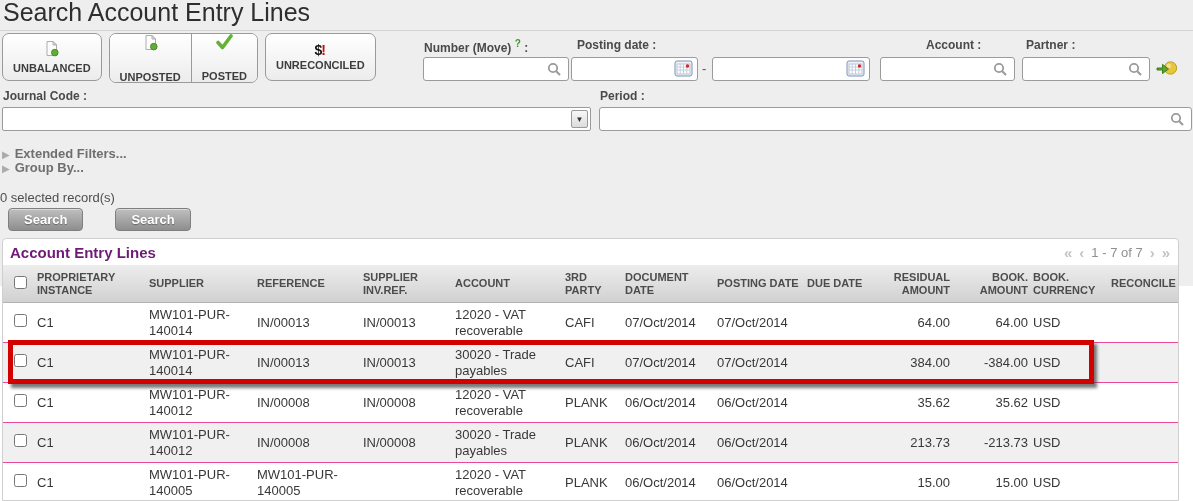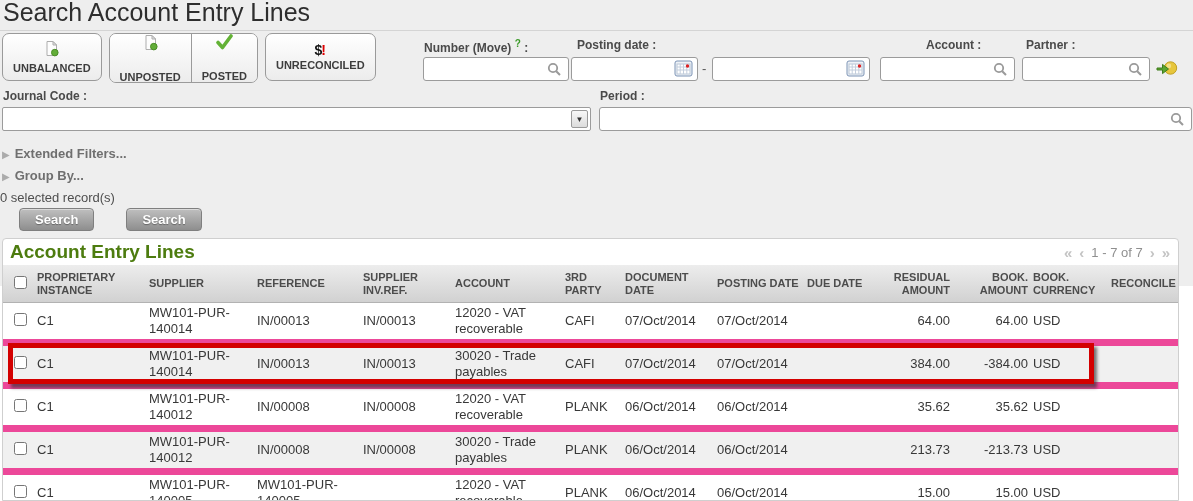--- a/index.html
+++ b/index.html
@@ -42,32 +42,32 @@
   .sel-records { position:absolute; font-size:13px; color:#4e4e4e; }
   .action-btns { position:absolute; display:flex; gap:12px; }
   .gbtn { background:linear-gradient(#bfbfbf,#8e8e8e); border:1px solid #7f7f7f; border-radius:4px;
     color:#fff; font-weight:bold; font-size:13px; padding:2px 15px; height:23px; cursor:pointer;
     text-shadow:0 1px 1px rgba(0,0,0,0.35); box-shadow:inset 0 1px 0 rgba(255,255,255,0.45); }
 
   
   .list-section { position:absolute; top:238px; left:2px; width:1177px; height:263px; background:#fff;
     border:1px solid #cfcfcf; border-radius:4px 4px 0 0; overflow:hidden; }
   .list-header { height:26px; display:flex; justify-content:space-between; align-items:center; padding:0 8px 0 7px; }
-  .list-title { font-size:19px; font-weight:bold; color:#4d7c0f; }
+  .list-title { font-size:15px; font-weight:bold; color:#701a75; }
   .pager { display:flex; align-items:center; gap:7px; font-size:13px; color:#9c9c9c; }
   .pager .arrow { color:#c4c4c4; font-weight:bold; font-size:15px; cursor:pointer; line-height:1; }
   .pager-text { color:#8f8f8f; }
 
   .grid { display:grid;
     grid-template-columns:26px 110px 106px 104px 90px 108px 58px 90px 88px 62px 82px 76px 76px 86px;
     column-gap:2px; padding-left:6px; align-items:center; }
   .thead { background:linear-gradient(#ededed,#d1d1d1); border-bottom:1px solid #b2b2b2; min-height:38px;
     font-size:11px; font-weight:bold; color:#4c4c4c; }
   .thead .hcell { line-height:13px; cursor:pointer; }
-  .trow { min-height:40px; font-size:13px; color:#383838; border-bottom:7px solid #ec4899; cursor:pointer; position:relative; }
+  .trow { min-height:40px; font-size:13px; color:#383838; border-bottom:1px solid #ec4899; cursor:pointer; position:relative; }
   .trow.alt { background:#f0f0f0; }
   .cell { line-height:16px; padding:2px 0; overflow-wrap:break-word; }
   .num { text-align:right; padding-right:3px; }
   .c-check input, .thead input { width:13px; height:13px; margin-left:5px; }
   .trow.row-highlight::after { content:""; position:absolute; left:5px; right:84px; top:-3px; bottom:-2px;
     border:5px solid #d30000; box-shadow:3px 4px 3px rgba(50,50,50,0.65); pointer-events:none; z-index:5; }
 </style>
 </head>
 <body>
 
@@ -190,26 +190,26 @@
   <span class="in-icon" style="top:112px;left:1170px;">
     <svg width="15" height="15" viewBox="0 0 15 15">
         <circle cx="6" cy="6" r="4.2" fill="none" stroke="#9a9a9a" stroke-width="1.8"></circle>
         <line x1="9.2" y1="9.2" x2="13" y2="13" stroke="#9a9a9a" stroke-width="2"></line>
       </svg>
   </span>
 
   <div class="toggle-link" style="top:146px;left:2px;">
     <span class="tri">▶</span><span>Extended Filters...</span>
   </div>
-  <div class="toggle-link" style="top:168px;left:2px;">
+  <div class="toggle-link" style="top:160px;left:2px;">
     <span class="tri">▶</span><span>Group By...</span>
   </div>
   <div class="sel-records" style="top:190px;left:0px;">0 selected record(s)</div>
 
-  <div class="action-btns" style="top:208px;left:19px;gap:32px;">
+  <div class="action-btns" style="top:208px;left:8px;gap:32px;">
     <button class="gbtn">Search</button>
     <button class="gbtn">Search</button>
   </div>
 </div>
 
 <div class="list-section">
   <div class="list-header">
     <span class="list-title">Account Entry Lines</span>
     <span class="pager">
       <span class="arrow">«</span>

